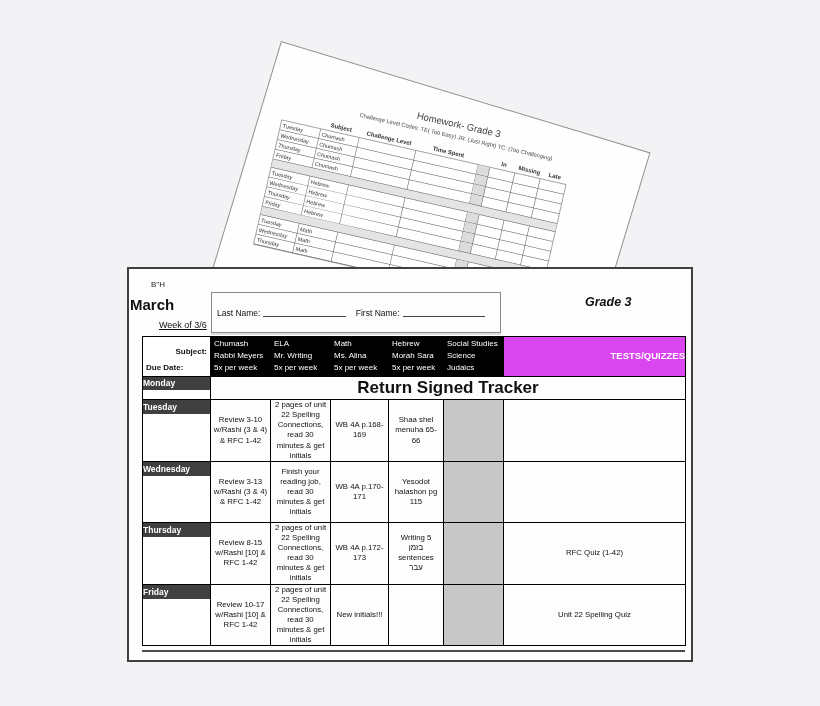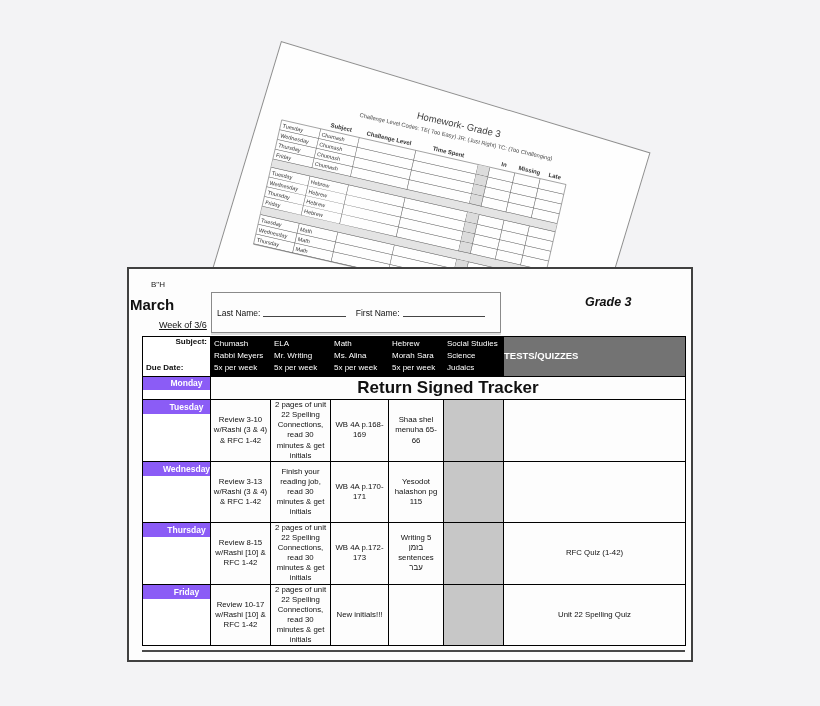--- a/index.html
+++ b/index.html
@@ -53,26 +53,26 @@
   .name-box .lbl{white-space:nowrap;}
   .name-box .line{flex:1;border-bottom:1px solid #444;height:1px;margin:6px 10px 0 3px;}
   .hw-table{border-collapse:collapse;table-layout:fixed;width:543px;
     position:absolute;left:13px;top:67px;}
   .hw-table td{border:1px solid #000;padding:0;box-sizing:border-box;
     text-align:center;vertical-align:middle;font-size:7.8px;line-height:1.3;}
   td.hdr{background:#000;color:#fff;text-align:left;vertical-align:top;}
   .hdr-stack{display:flex;flex-direction:column;justify-content:space-between;
     height:39px;box-sizing:border-box;padding:2px 0 3px 3px;font-size:8px;}
   td.subject-cell{position:relative;background:#fff;}
-  .subject-lbl{position:absolute;top:0;right:3px;font-size:8px;font-weight:bold;}
+  .subject-lbl{position:absolute;top:10px;right:3px;font-size:8px;font-weight:bold;}
   .duedate-lbl{position:absolute;bottom:3px;left:3px;font-size:8px;font-weight:bold;}
-  td.tests-hdr{background:#737373;color:#fff;font-weight:bold;font-size:9.5px;text-align:left;}
+  td.tests-hdr{background:#d946ef;color:#fff;font-weight:bold;font-size:9.5px;text-align:right;}
   td.day-cell{vertical-align:top;background:#fff;}
-  .day-bar{background:#8b5cf6;color:#fff;font-size:8.5px;font-weight:600;
-    height:14px;line-height:14px;text-align:center;padding-left:20px;}
+  .day-bar{background:#404040;color:#fff;font-size:8.5px;font-weight:600;
+    height:14px;line-height:14px;text-align:left;padding-left:0;}
   td.banner-cell{font-size:17px;font-weight:bold;}
   td.gray-cell{background:#c7c7c7;}
   td.body-cell{padding:0 2px;white-space:pre-line;}
   .fs-footer{position:absolute;left:0;top:363px;width:100%;text-align:center;
     font-size:13px;font-weight:bold;letter-spacing:0.2px;}
   .fs-footer-line{position:absolute;left:13px;top:381px;width:543px;
     border-top:2px solid #4a4a4a;}
 </style>
 </head>
 <body>

